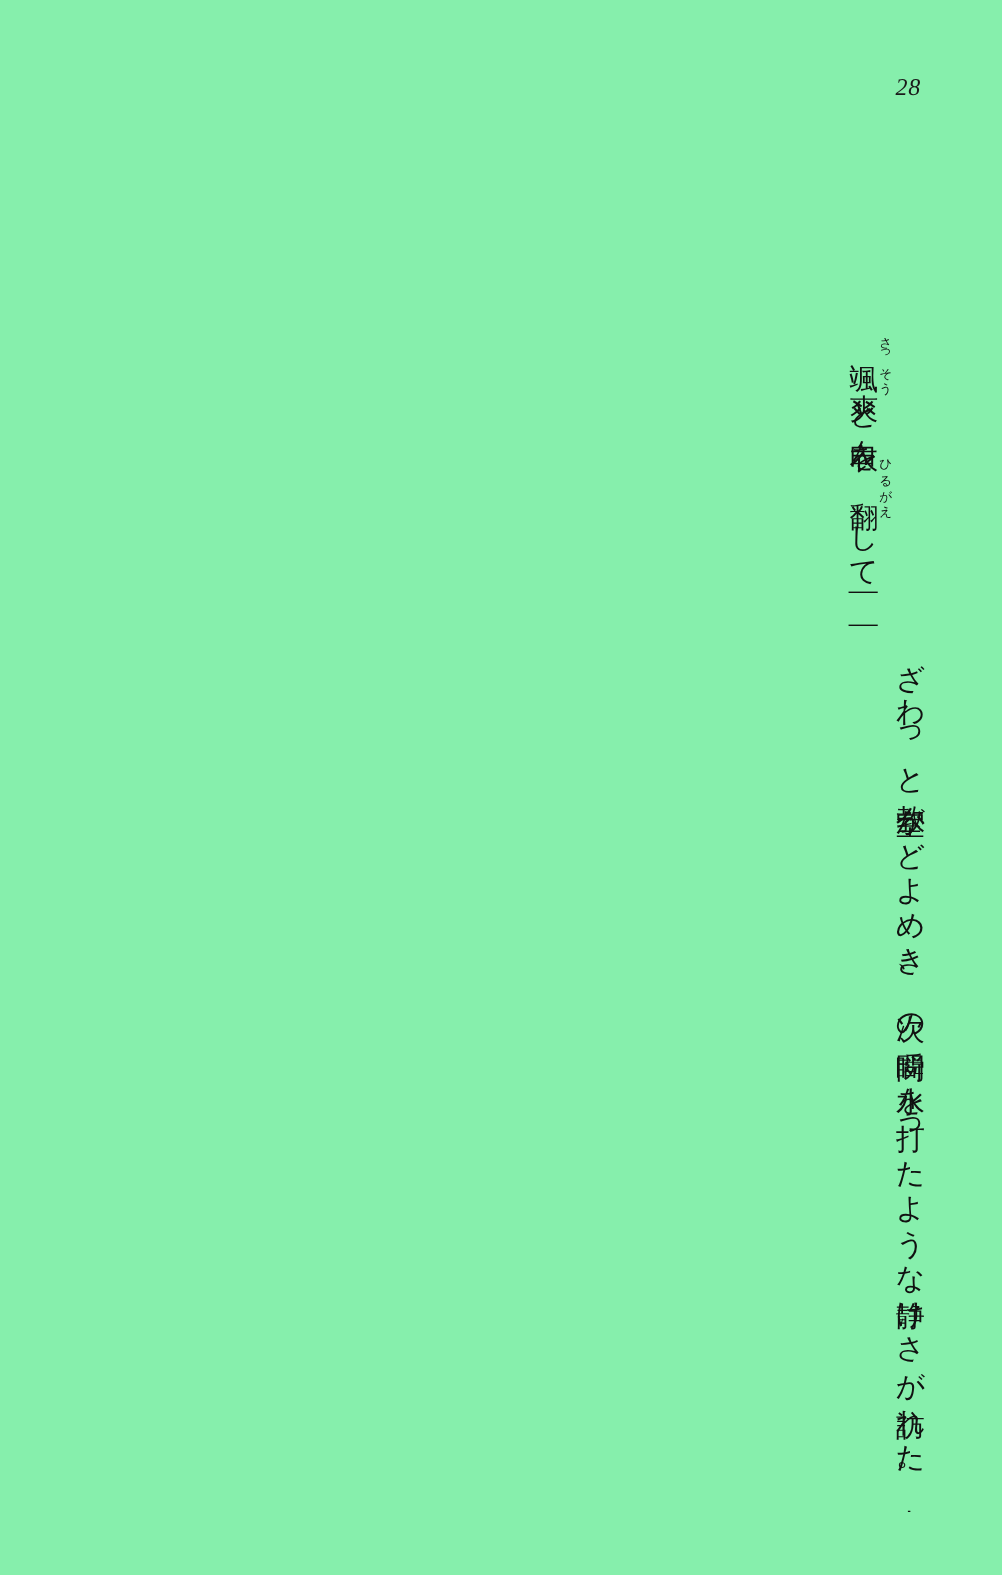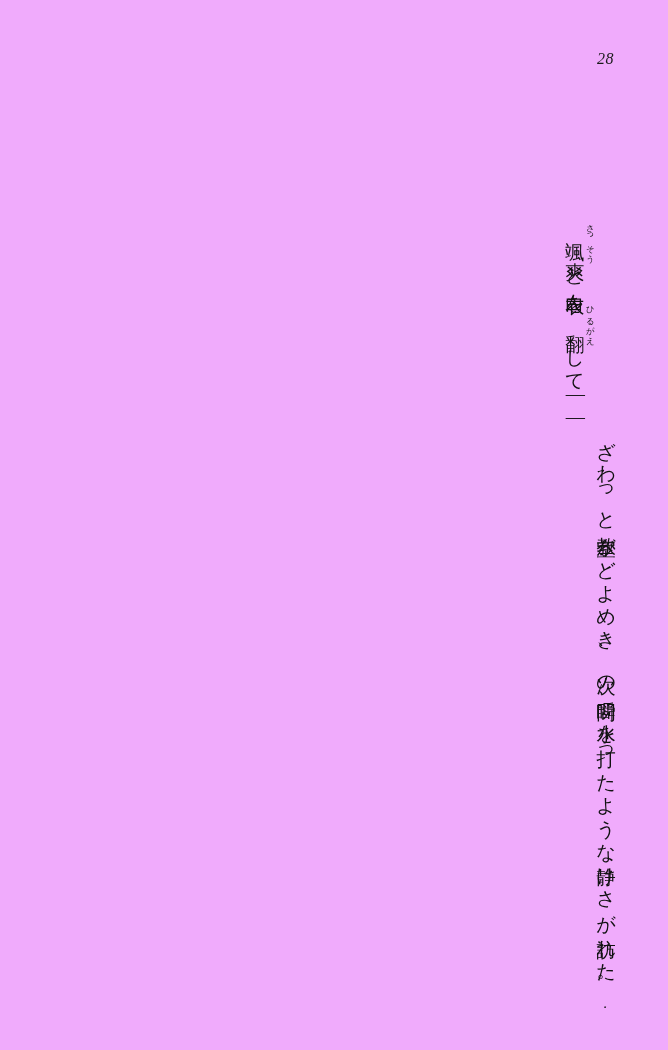--- a/index.html
+++ b/index.html
@@ -11,21 +11,21 @@
     width: 668px;
     height: 1050px;
     font-family: "Liberation Serif", "DejaVu Serif", serif;
     color: #111111;
     overflow: hidden;
   }
   .page {
     position: relative;
     width: 668px;
     height: 1050px;
-    background: #f0abfc;
+    background: #86efac;
     box-sizing: border-box;
   }
   .page-number {
     position: absolute;
     top: 50px;
     right: 54px;
     font-family: "Liberation Serif", "DejaVu Serif", serif;
     font-size: 16px;
     font-style: italic;
     color: #1a1a1a;

